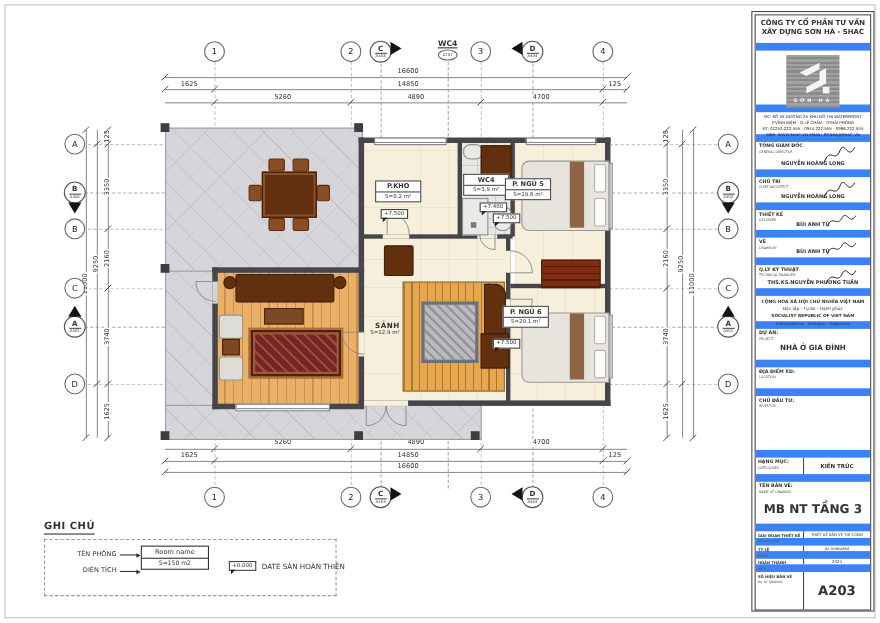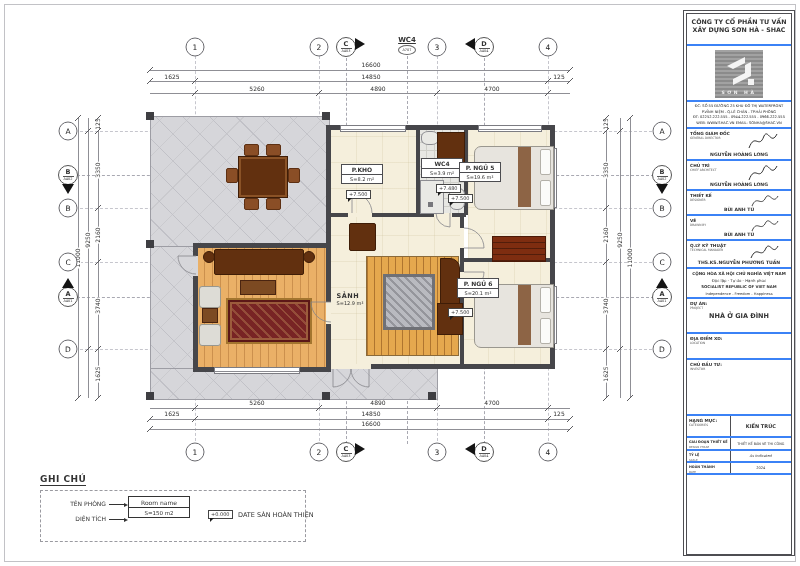--- a/index.html
+++ b/index.html
@@ -53,39 +53,39 @@
   .bed{position:absolute;background:#e7e4de;border:1px solid #9a978f;border-radius:7px 0 0 7px}
   .pil{position:absolute;background:#fbfbf9;border:0.8px solid #b3b0a8;border-radius:2px;width:9px;height:24px}
   .thr{position:absolute;background:#7d4e2a;opacity:.85}
   .core{position:absolute;background:#b9bac0;border:3px solid #6f7076;background-image:repeating-linear-gradient(45deg,rgba(95,95,102,.4) 0 2px,transparent 2px 6px)}
   .steps{position:absolute;background:#7e2d10;background-image:repeating-linear-gradient(0deg,rgba(0,0,0,.35) 0 1px,transparent 1px 6px);border:0.8px solid #4a1a08}
   .fix{position:absolute;background:#e9e9e5;border:0.8px solid #8d8d92}
   
   .rlabel{position:absolute;transform:translate(-50%,-50%);border:0.9px solid #4c4c50;background:#fff;text-align:center;min-width:40px}
   .rname{font-size:6px;font-weight:bold;border-bottom:0.8px solid #4c4c50;padding:1px 3px;white-space:nowrap}
   .rarea{font-size:5px;padding:1px 3px;white-space:nowrap}
-  .freelabel{position:absolute;transform:translate(-50%,-50%);text-align:left}
+  .freelabel{position:absolute;transform:translate(-50%,-50%);text-align:right}
   .fl1{font-size:6.5px;font-weight:bold;letter-spacing:.5px}
   .fl2{font-size:5px}
   .lvl{position:absolute;font-size:5px;line-height:7px;border:0.7px solid #444;background:#fff;padding:0 2px;white-space:nowrap}
   .lvl::before{content:"";position:absolute;left:1px;bottom:-4px;width:0;height:0;border-top:4px solid #1c1c1c;border-right:4px solid transparent}
   
   #legend-title{position:absolute;left:40px;top:474px;font-size:9px;font-weight:bold;border-bottom:1px solid #333;padding-bottom:1px;letter-spacing:.5px}
   #legend-box{position:absolute;left:40px;top:490px;width:264px;height:50px;border:1px dashed #9a9aa0}
   .lg-lab{position:absolute;font-size:6px;text-align:right;width:48px;white-space:nowrap}
   .lg-ar{position:absolute;width:16px;height:0;border-top:0.8px solid #333}
   .lg-ar::after{content:"";position:absolute;right:-3px;top:-2.4px;border-left:4px solid #333;border-top:2px solid transparent;border-bottom:2px solid transparent}
   #lg-sample{position:absolute;left:128px;top:496px;width:60px;border:0.9px solid #333;background:#fff;text-align:center}
   #lg-sample .c1{font-size:6px;border-bottom:0.8px solid #333;padding:1.5px 2px;white-space:nowrap}
   #lg-sample .c2{font-size:5.5px;padding:1.5px 2px;white-space:nowrap}
   #lg-cote-label{position:absolute;left:238px;top:511px;font-size:6.5px;white-space:nowrap}
   
   #tb{position:absolute;left:683px;top:10px;width:112px;height:546px;border:1px solid #4e4e52;background:#fff;padding:2px;box-sizing:border-box}
   #tb-in{border:1px solid #4e4e52;height:100%;display:flex;flex-direction:column;overflow:hidden}
-  .tbs{border-bottom:2px solid #3b82f6;position:relative;flex-shrink:0;box-sizing:border-box}
+  .tbs{border-bottom:7px solid #3b82f6;position:relative;flex-shrink:0;box-sizing:border-box}
   .tb-co{font-size:6.3px;font-weight:bold;text-align:center;line-height:8px;padding-top:4px}
   #tb-logo{width:48px;height:48px;margin:4px auto 0;background:#9a9a9a;background-image:repeating-linear-gradient(0deg,#8b8b8b 0 2px,#a2a2a2 2px 4px);position:relative}
   #tb-logo svg{position:absolute;left:4px;top:2px}
   #tb-logo .band{position:absolute;left:0;right:0;bottom:3px;font-size:4.5px;letter-spacing:2.5px;color:#f2f2f2;text-align:center;font-weight:bold}
   .tb-ad{font-size:3.6px;text-align:center;line-height:5.6px;color:#222;padding-top:2px}
   .rv{font-size:4.3px;font-weight:bold;line-height:5px}
   .re{font-size:3px;color:#555;line-height:4px}
   .rh{position:absolute;left:3px;top:2px}
   .rn{position:absolute;left:0;right:0;bottom:2px;text-align:center;font-size:4.6px;font-weight:bold;white-space:nowrap}
   .sig{position:absolute;right:10px;top:1px}
@@ -519,20 +519,27 @@
       </div>
       <div class="tbs" style="height:22px">
         <div class="half">
           <div class="hl">
               <div class="rv">HẠNG MỤC:</div>
               <div class="re">CATEGORIES</div>
             </div>
           <div class="hr" style="font-size:5px;font-weight:bold">KIẾN TRÚC</div>
         </div>
       </div>
+      <div class="tbs" style="height:45px">
+        <div class="rh">
+            <div class="rv">TÊN BẢN VẼ:</div>
+            <div class="re">NAME OF DRAWING</div>
+          </div>
+        <div class="bigv" style="top:18px;font-size:11px">MB NT TẦNG 3</div>
+      </div>
       <div class="tbs" style="height:13px">
         <div class="half">
           <div class="hl">
               <div class="rv" style="font-size:3.4px">GIAI ĐOẠN THIẾT KẾ</div>
               <div class="re" style="font-size:2.7px">DESIGN PHASE</div>
             </div>
           <div class="hr" style="font-size:3.4px">THIẾT KẾ BẢN VẼ THI CÔNG</div>
         </div>
       </div>
       <div class="tbs" style="height:12px">
@@ -546,15 +553,24 @@
       </div>
       <div class="tbs" style="height:12px">
         <div class="half">
           <div class="hl">
               <div class="rv" style="font-size:3.4px">HOÀN THÀNH</div>
               <div class="re" style="font-size:2.7px">DATE</div>
             </div>
           <div class="hr" style="font-size:3.6px">2024</div>
         </div>
       </div>
+      <div class="tbs" style="flex:1;border-bottom:none">
+        <div class="half" style="border-bottom:none">
+          <div class="hl">
+              <div class="rv" style="font-size:3.4px">SỐ HIỆU BẢN VẼ</div>
+              <div class="re" style="font-size:2.7px">No. OF DRAWING</div>
+            </div>
+          <div class="hr" style="font-size:12px;font-weight:bold">A203</div>
+        </div>
+      </div>
     </div>
   </div>
 </div>
 
 </body></html>

